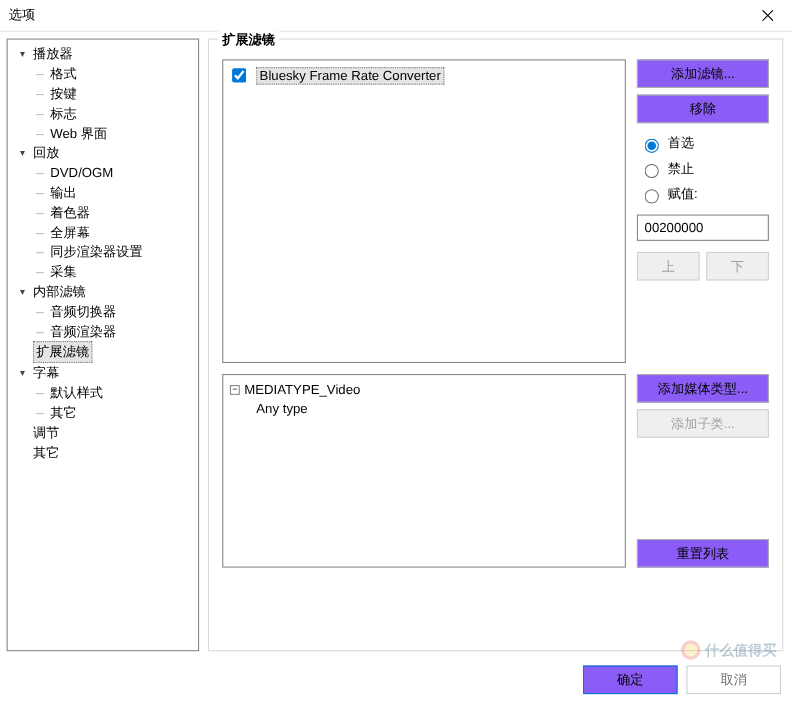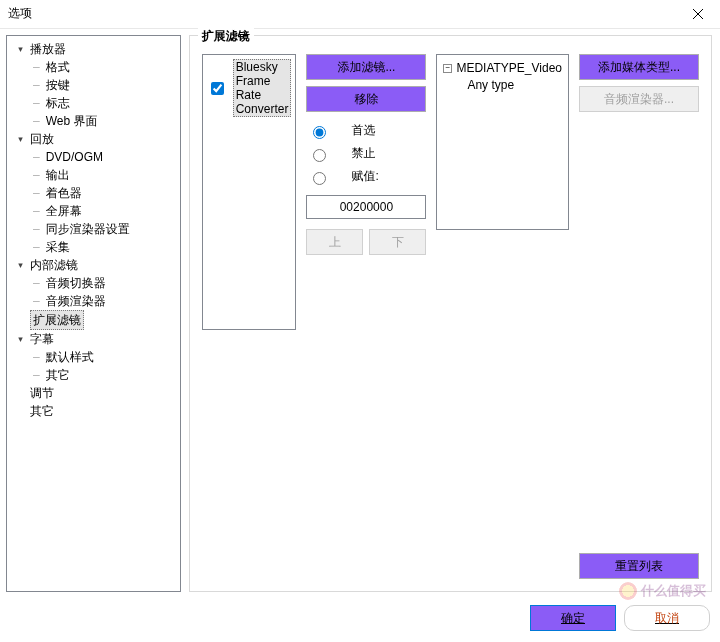--- a/index.html
+++ b/index.html
@@ -23,54 +23,54 @@
   .tree .children { padding-left: 18px; position: relative; }
   .tree .leaf .dash { color: #b0b0b0; padding-right: 2px; }
   .tree .sel { background: #e5e5e5; border: 1px dotted #7a7a7a; padding: 0 2px; }
   .tree .label { white-space: nowrap; }
 
   
   .right-panel { flex: 1; margin: 6px 8px 6px 4px; position: relative; }
   .groupbox { border: 1px solid #d9d9d9; height: 100%; position: relative; }
   .group-title { position: absolute; top: -8px; left: 8px; background: #fff; padding: 0 4px; font-weight: bold; font-size: 12px; }
 
-  .group-content { padding: 18px 12px 12px 12px; display: flex; flex-direction: row; gap: 10px; height: 100%; }
+  .group-content { padding: 18px 12px 12px 12px; display: flex; flex-direction: column; gap: 10px; height: 100%; }
 
   .row-top { display: flex; gap: 10px; }
   .filter-list { flex: 1; border: 1px solid #828790; height: 276px; background: #fff; padding: 4px; }
   .filter-item { display: flex; align-items: center; gap: 6px; }
   .filter-item input[type=checkbox] { width: 13px; height: 13px; accent-color: #0078d7; }
   .filter-item .txt { background: #e5e5e5; border: 1px dotted #7a7a7a; padding: 0 2px; }
 
   .side-controls { width: 120px; display: flex; flex-direction: column; gap: 6px; }
   .btn { border: 1px solid #adadad; background: #8b5cf6; height: 26px; display: flex; align-items: center; justify-content: center; font-size: 12px; cursor: default; }
   .btn[disabled] { color: #a0a0a0; border-color: #d0d0d0; background: #efefef; }
 
   .radio-group { margin: 4px 0 4px 2px; display: flex; flex-direction: column; gap: 6px; }
-  .radio-item { display: flex; align-items: center; gap: 22px; }
+  .radio-item { display: flex; align-items: center; gap: 5px; }
   .radio-item input[type=radio] { accent-color: #0078d7; width: 13px; height: 13px; }
 
-  .value-input { border: 1px solid #828790; height: 24px; text-align: center; padding: 0 6px; font-size: 12px; width: 100%; }
+  .value-input { border: 1px solid #828790; height: 24px; text-align: left; padding: 0 6px; font-size: 12px; width: 100%; }
 
   .updown { display: flex; gap: 6px; margin-top: 4px; }
   .updown .btn { flex: 1; }
 
   .row-bottom { display: flex; gap: 10px; }
   .media-tree { flex: 1; border: 1px solid #828790; height: 176px; background: #fff; padding: 6px; }
   .mt-node { display: flex; align-items: center; gap: 4px; }
   .mt-toggle { width: 9px; height: 9px; border: 1px solid #8a8a8a; display: flex; align-items: center; justify-content: center; font-size: 8px; line-height: 1; cursor: default; }
   .mt-children { padding-left: 24px; line-height: 20px; }
 
   
-  .footer { height: 40px; display: flex; align-items: center; justify-content: flex-end; gap: 8px; padding: 0 10px; text-decoration: underline; }
+  .footer { height: 40px; display: flex; align-items: center; justify-content: flex-end; gap: 8px; padding: 0 10px; }
   .footer .btn { width: 86px; }
   .footer .btn.default { border-color: #0078d7; }
-  .footer .btn.light { background: #fff; color: #c2410c; border-color: #d0d0d0; border-radius: 10px; }
-
-  .watermark { position: absolute; right: 14px; bottom: 42px; opacity: 0.28; font-size: 13px; font-weight: bold; color: #701a75; display: flex; align-items: center; gap: 4px; }
+  .footer .btn.light { background: #fff; color: #737373; border-color: #d0d0d0; }
+
+  .watermark { position: absolute; right: 14px; bottom: 42px; opacity: 0.28; font-size: 13px; font-weight: bold; color: #0c4a6e; display: flex; align-items: center; gap: 4px; }
   .watermark .logo { width: 18px; height: 18px; border-radius: 50%; background: radial-gradient(circle, #ffd54f 45%, #ef5350 46% 70%, transparent 71%); display: inline-block; }
 </style>
 </head>
 <body>
 
 <div class="titlebar">
   <span class="title">选项</span>
   <div class="close">
     <svg width="10" height="10" viewBox="0 0 10 10">
         <path d="M0 0 L10 10 M10 0 L0 10" stroke="#000" stroke-width="1"></path>
@@ -274,21 +274,21 @@
             </div>
             <div class="mt-children">
               <div><span>Any type</span></div>
             </div>
           </div>
           <div class="side-controls">
             <div class="btn">
                 <span>添加媒体类型...</span>
               </div>
             <div class="btn" disabled="">
-                <span>音频渲染器...</span>
+                <span>添加子类...</span>
               </div>
             <div style="flex:1"></div>
             <div class="btn">
                 <span>重置列表</span>
               </div>
           </div>
         </div>
 
       </div>
     </div>

